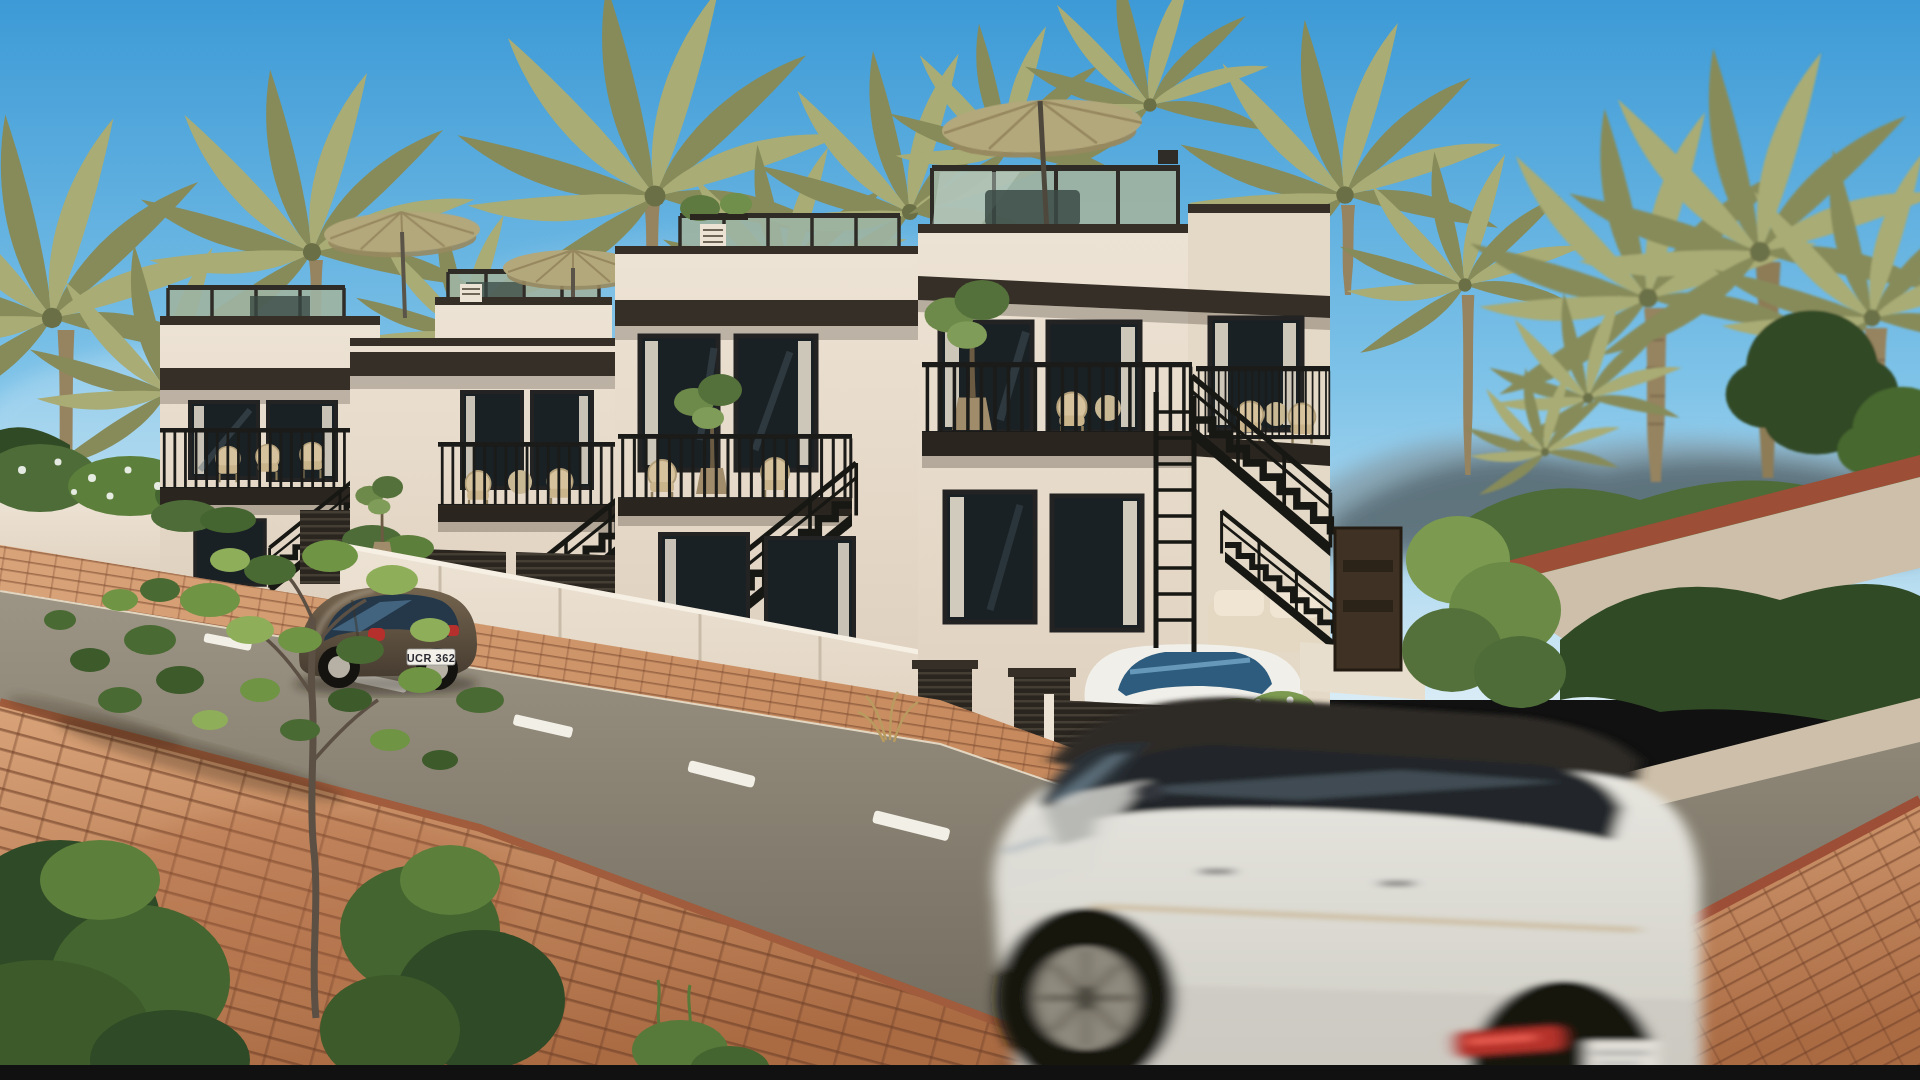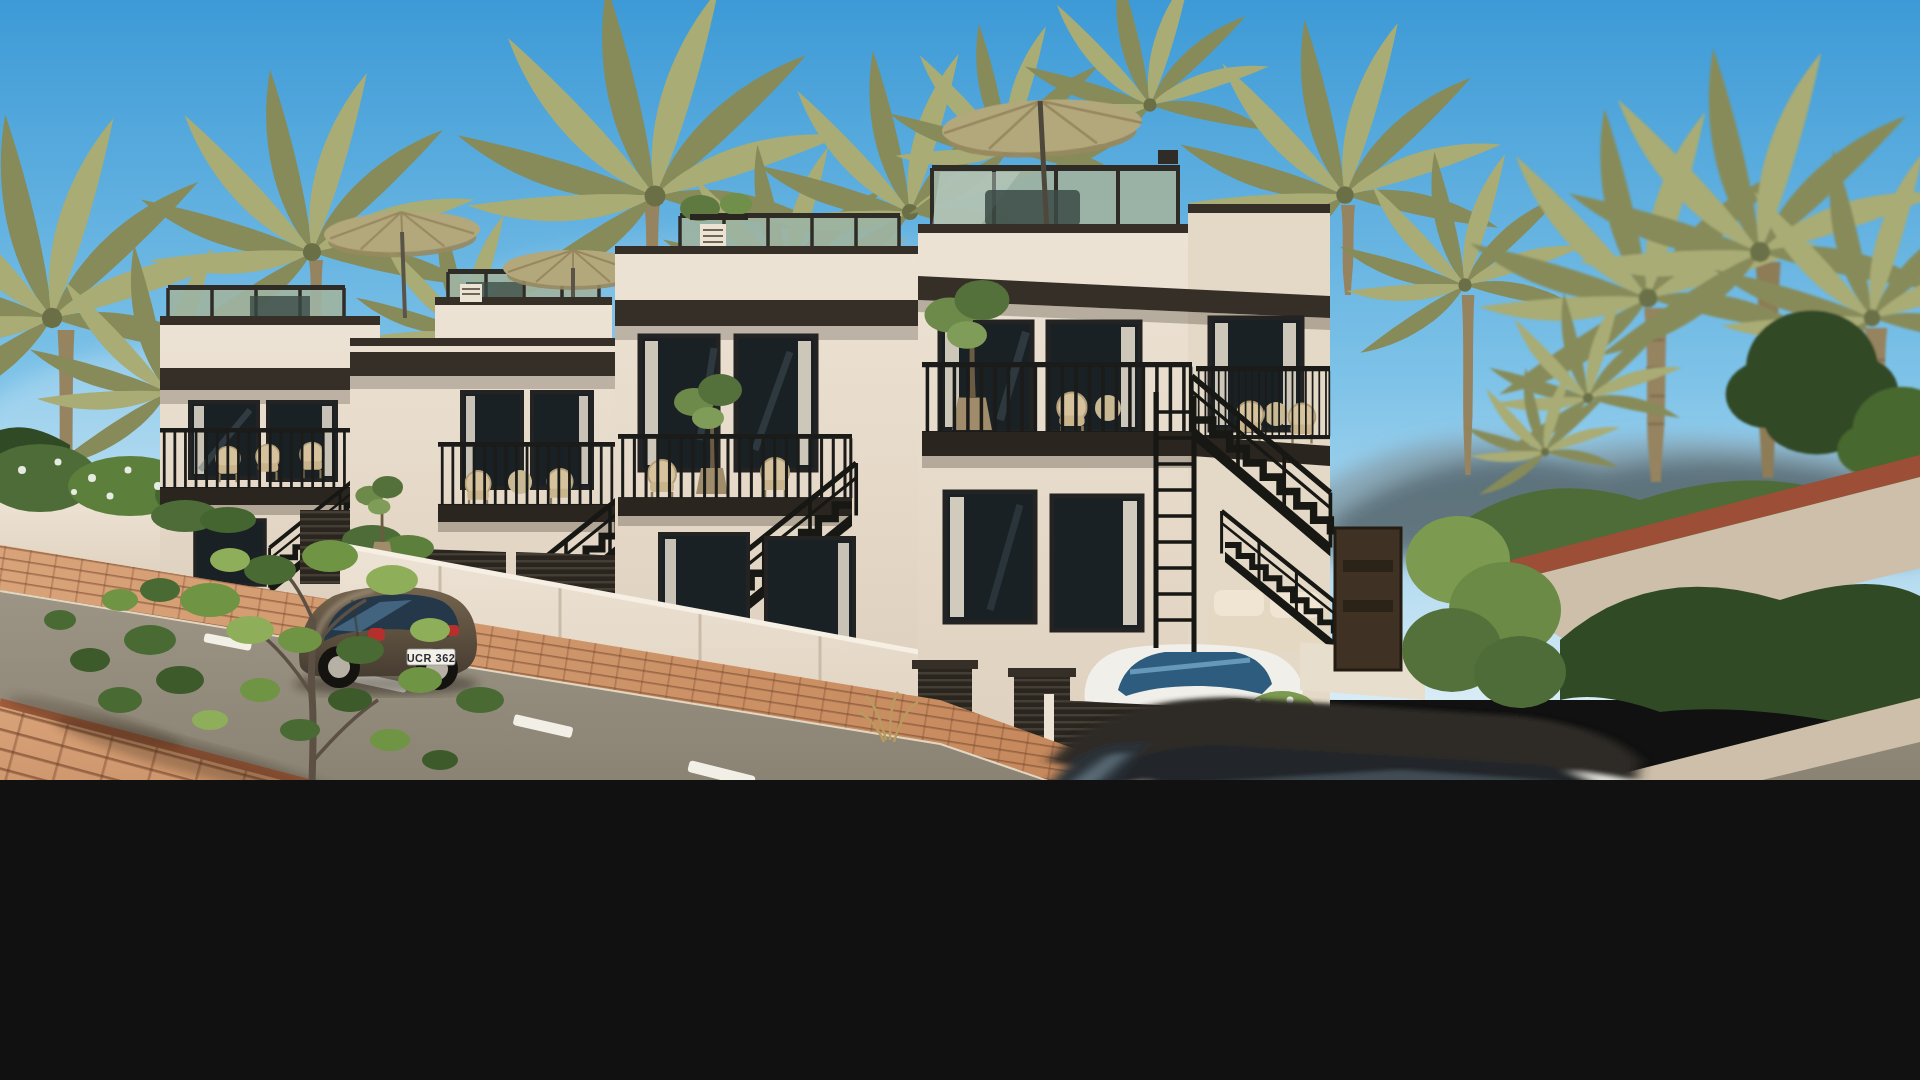--- a/index.html
+++ b/index.html
@@ -1,16 +1,16 @@
 <!DOCTYPE html>
 <html><head>
 <meta charset="utf-8">
 <style>
   html,body{margin:0;padding:0;background:#111;}
-  .stage{position:relative;width:1920px;height:780px;overflow:hidden;font-family:"Liberation Sans",sans-serif;}
+  .stage{position:relative;width:1920px;height:1065px;overflow:hidden;font-family:"Liberation Sans",sans-serif;}
   svg{display:block;width:1920px;height:1080px;}
   text{font-family:"Liberation Sans",sans-serif;}
 </style>
 </head>
 <body>
 
 <div class="stage">
 <svg viewBox="0 0 1920 1080" xmlns="http://www.w3.org/2000/svg">
   <defs>
     <linearGradient id="skyGrad" x1="0" y1="0" x2="0" y2="1">

